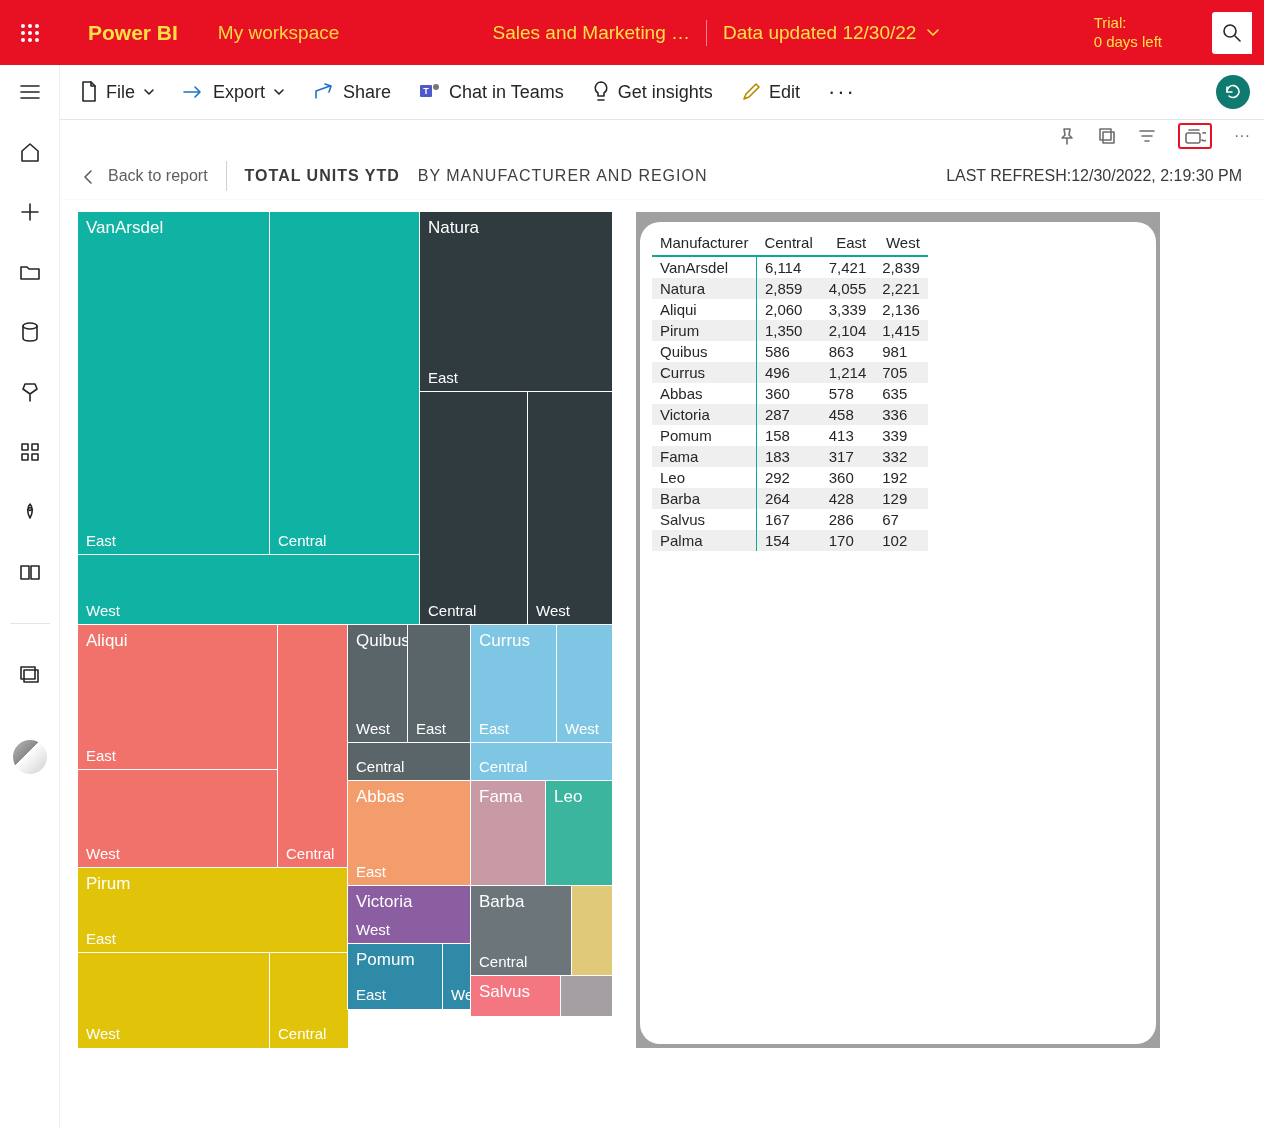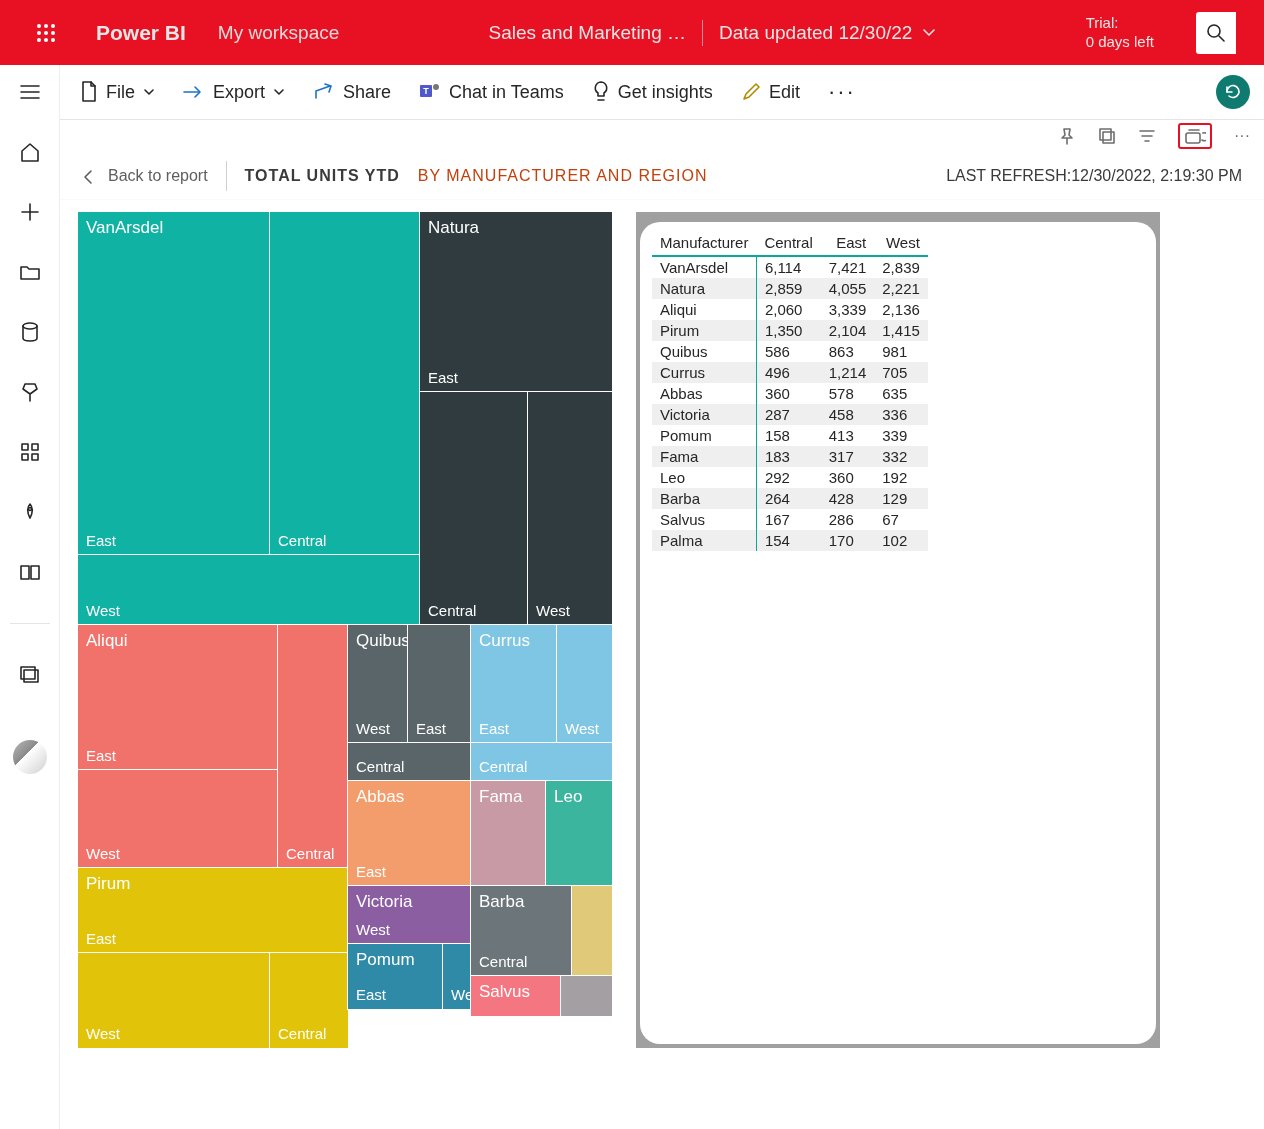--- a/index.html
+++ b/index.html
@@ -1,18 +1,18 @@
 <!DOCTYPE html>
 <html><head>
 <meta charset="utf-8">
 <style>
   * { margin:0; padding:0; box-sizing:border-box; font-family:"Segoe UI",Arial,sans-serif; }
   html,body{width:1264px;height:1129px;overflow:hidden;background:#fff;color:#262626;}
   
-  .hdr{height:65px;background:#e81123;display:flex;align-items:center;color:#e5e5e5;padding:0 28px;gap:32px;}
+  .hdr{height:65px;background:#e81123;display:flex;align-items:center;color:#fde047;padding:0 12px;gap:40px;}
   .hdr .waffle{width:36px;height:36px;display:flex;align-items:center;justify-content:center;cursor:pointer;}
   .hdr .logo{font-weight:600;font-size:21px;}
   .hdr .ws{font-size:19px;font-weight:400;opacity:.95;}
   .hdr .mid{flex:1;display:flex;align-items:center;justify-content:center;gap:16px;}
   .hdr .rpt{font-size:19px;white-space:nowrap;}
   .hdr .div{width:1px;height:26px;background:rgba(255,255,255,.5);}
   .hdr .upd{font-size:19px;display:flex;align-items:center;gap:10px;cursor:pointer;}
   .hdr .trial{font-size:15px;line-height:1.25;}
   .hdr .search{width:40px;height:42px;background:#fff;border-radius:3px 0 0 3px;display:flex;align-items:center;justify-content:center;margin-left:10px;}
   .hdr .search svg{stroke:#262626;}
@@ -29,21 +29,21 @@
   .rail .avatar{width:34px;height:34px;border-radius:50%;background:linear-gradient(135deg,#bababa 0%,#8a8a8a 40%,#fff 41%,#cfcfcf 100%);margin-top:20px;}
   
   .vh{position:absolute;left:60px;right:0;top:120px;height:32px;display:flex;align-items:center;justify-content:flex-end;padding:0 14px;gap:22px;}
   .vh .ic{cursor:pointer;color:#6e6e6e;}
   .vh .boxed{border:2px solid #e81123;padding:2px 4px;border-radius:3px;}
   
   .bc{position:absolute;left:60px;right:0;top:152px;height:48px;display:flex;align-items:center;padding:0 22px;gap:18px;font-size:16px;border-bottom:1px solid rgba(0,0,0,.02);}
   .bc .back{display:flex;align-items:flex-end;gap:14px;color:#605e5c;cursor:pointer;}
   .bc .vdiv{width:1px;height:30px;background:#d0d0d0;}
   .bc .title{font-weight:600;letter-spacing:1px;color:#3a3a3a;}
-  .bc .sub{color:#c2410c;letter-spacing:1px;}
+  .bc .sub{color:#404040;letter-spacing:1px;}
   .bc .sp{flex:1;}
   .bc .refresh{color:#3a3a3a;}
   
   .main{position:absolute;left:60px;right:0;top:200px;bottom:0;display:flex;padding:12px 4px 0 18px;gap:24px;}
   .treemap{width:534px;height:836px;position:relative;overflow:hidden;}
   .tm-cell{position:absolute;color:#fff;overflow:hidden;}
   .tm-title{position:absolute;top:6px;left:8px;font-size:17px;font-weight:400;}
   .tm-sub{position:absolute;bottom:6px;left:8px;font-size:15px;}
   .table-wrap{width:524px;height:836px;background:#a0a0a0;padding:10px 4px 4px 4px;}
   .table-inner{background:#fff;width:100%;height:100%;overflow:auto;padding:8px 12px;border-radius:20px;}

